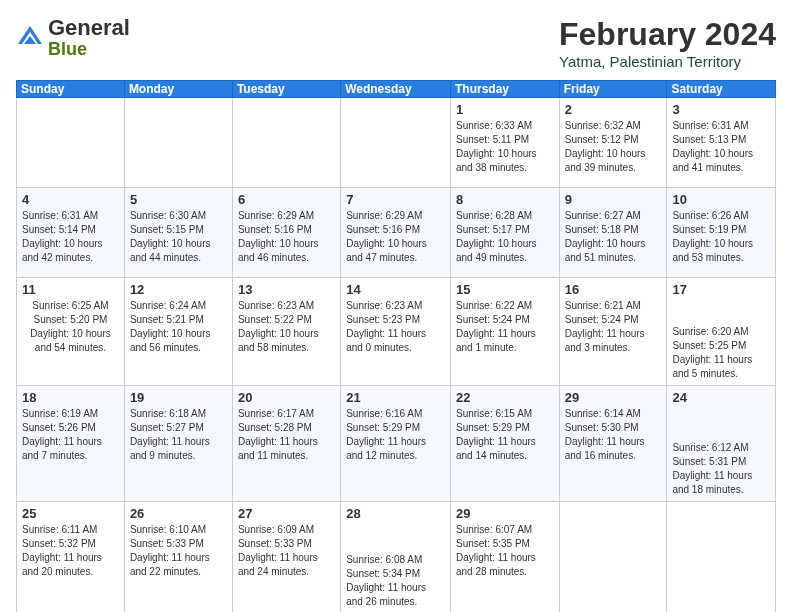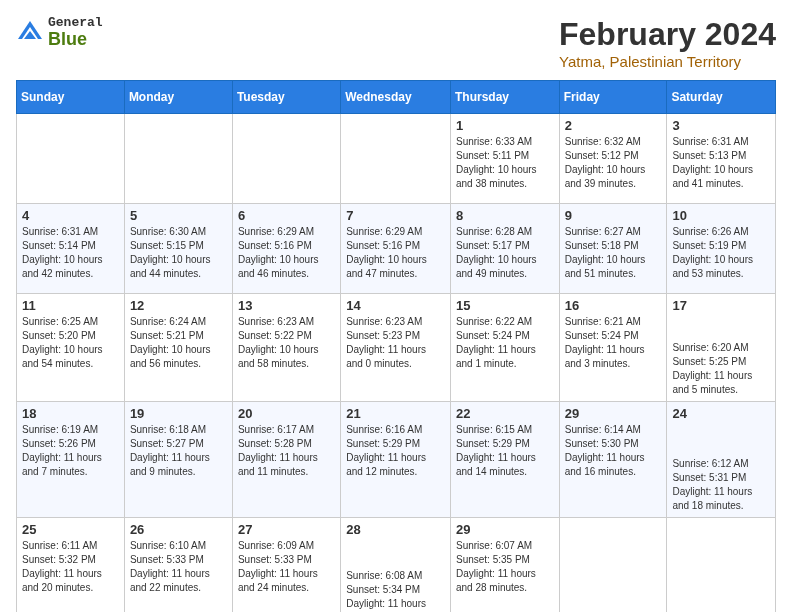--- a/index.html
+++ b/index.html
@@ -19,24 +19,23 @@
     .logo {
       display: flex;
       align-items: center;
     }
     .logo-text {
       display: flex;
       flex-direction: column;
       line-height: 1.1;
     }
     .logo-general {
-      font-size: 13px;
-      font-weight: bold;
-      color: #333;
-      font-family: Liberation Mono, monospace;
+      font-size: 22px;
+      font-weight: bold;
+      color: #333;
     }
     .logo-blue {
       font-size: 18px;
       font-weight: bold;
       color: #4d7c0f;
     }
     .logo-icon {
       width: 28px;
       height: 28px;
       margin-right: 4px;
@@ -44,32 +43,32 @@
     .title-section {
       text-align: left;
     }
     .month-title {
       font-size: 32px;
       font-weight: bold;
       color: #333;
     }
     .location-title {
       font-size: 15px;
-      color: #a16207;
+      color: #14532d;
     }
     .calendar {
       width: 100%;
       border-collapse: collapse;
     }
     .calendar th {
       background: #2a7de1;
       color: #fff;
       font-size: 12px;
       font-weight: bold;
-      padding: 9px 4px;
+      padding: 1px 4px;
       text-align: left;
       border: 1px solid #1a6bbf;
     }
     .calendar td {
       border: 1px solid #ccc;
       vertical-align: top;
       padding: 4px 5px;
       width: 113px;
       height: 90px;
       font-size: 10.5px;
@@ -193,21 +192,21 @@
         <td>
           <span class="day-number">10</span>
           <div class="day-info" style="white-space: pre-line;">Sunrise: 6:26 AM
 Sunset: 5:19 PM
 Daylight: 10 hours and 53 minutes.</div>
         </td>
       </tr>
       <tr>
         <td>
           <span class="day-number">11</span>
-          <div class="day-info" style="white-space: pre-line;">Sunrise: 6:25 AM
+          <div class="day-info" style="white-space: pre-line; text-align: center;">Sunrise: 6:25 AM
 Sunset: 5:20 PM
 Daylight: 10 hours and 54 minutes.</div>
         </td>
         <td>
           <span class="day-number">12</span>
           <div class="day-info" style="white-space: pre-line;">Sunrise: 6:24 AM
 Sunset: 5:21 PM
 Daylight: 10 hours and 56 minutes.</div>
         </td>
         <td>

